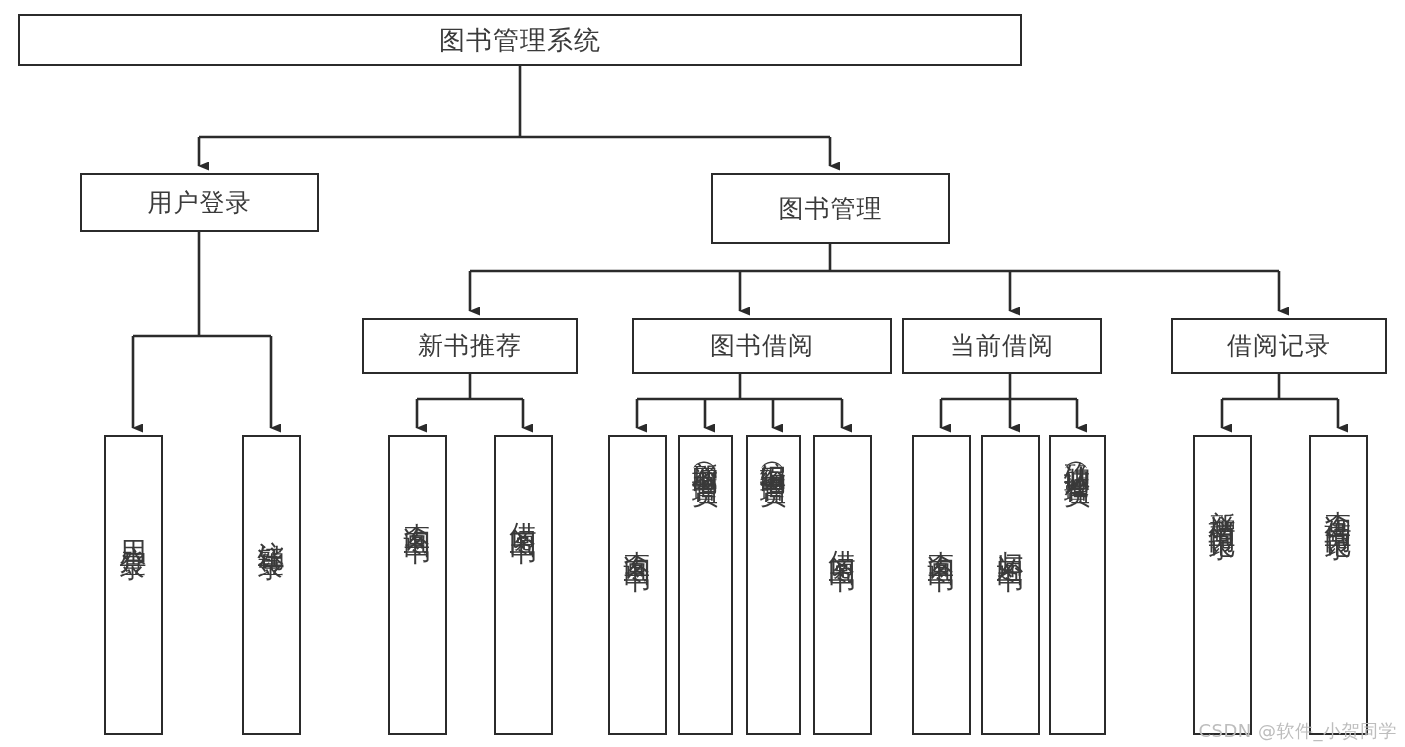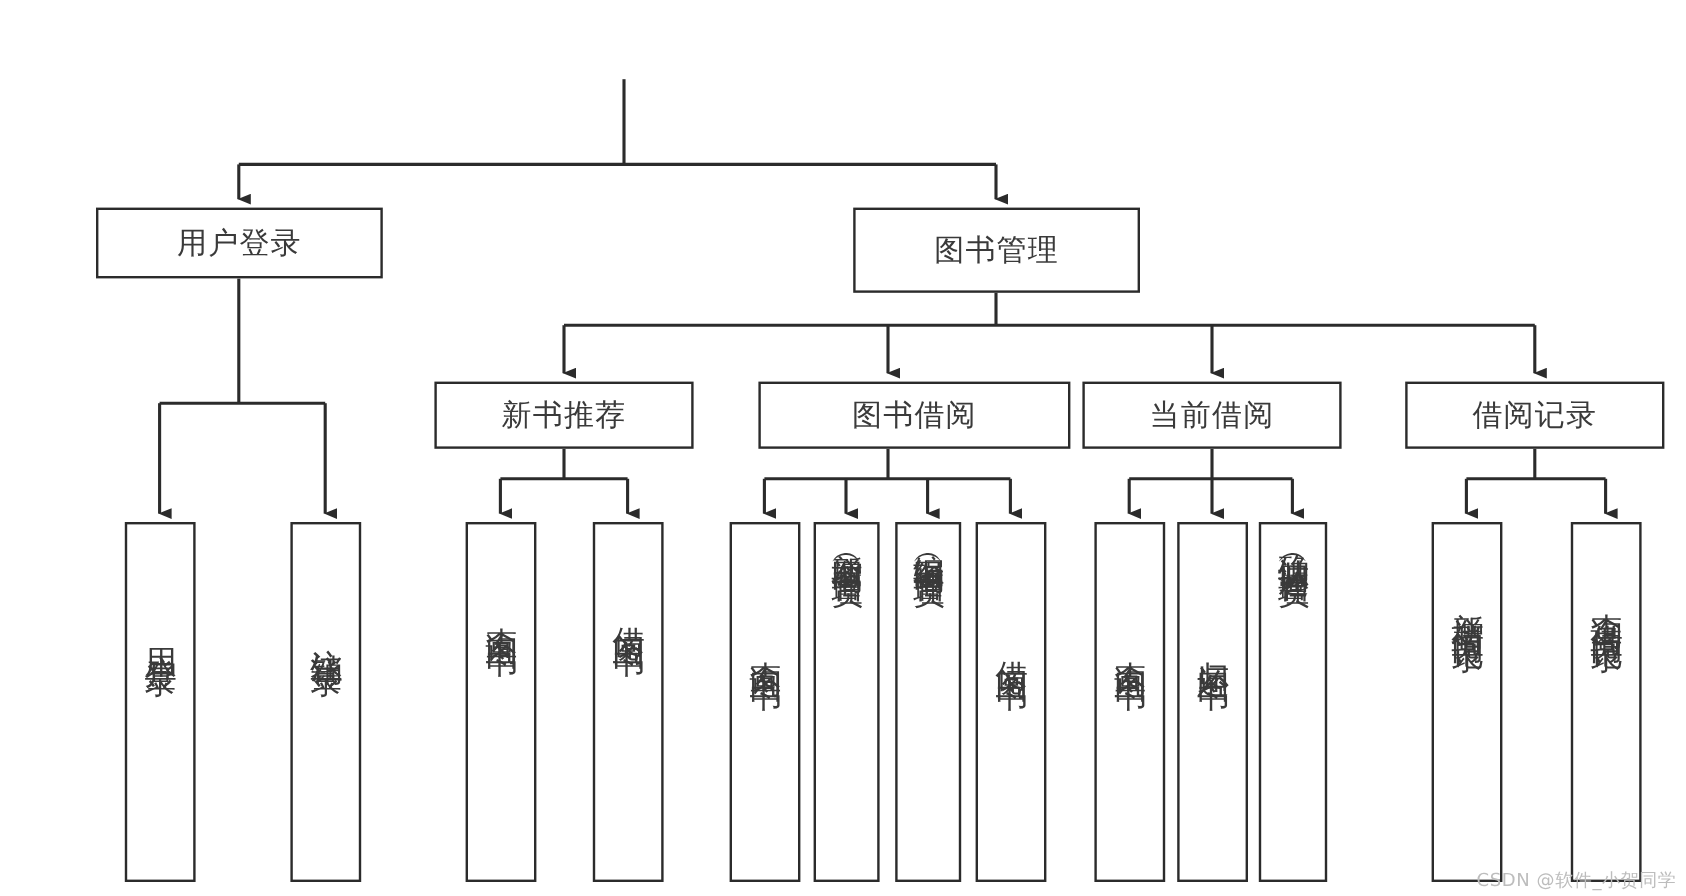--- a/index.html
+++ b/index.html
@@ -74,21 +74,21 @@
   .node.leaf.mid3 .node-label {
     padding-top: 88px;
   }
   .node.leaf.mid4 .node-label {
     padding-top: 48px;
   }
   #watermark {
     position: absolute;
     right: 8px;
     bottom: 4px;
-    font-size: 15px;
+    font-size: 18px;
     color: #bdbdbd;
     letter-spacing: 0.5px;
     z-index: 5;
     font-family: "DejaVu Sans", "Liberation Sans", sans-serif;
   }
 </style>
 </head>
 <body>
 
 <div id="diagram-canvas">
@@ -139,35 +139,38 @@
       <path d="M1010,399 L1010,428" marker-end="url(#arrowhead)"></path>
       <path d="M1077,399 L1077,428" marker-end="url(#arrowhead)"></path>
 
       <path d="M1279,374 L1279,399"></path>
       <path d="M1222,399 L1338,399"></path>
       <path d="M1222,399 L1222,428" marker-end="url(#arrowhead)"></path>
       <path d="M1338,399 L1338,428" marker-end="url(#arrowhead)"></path>
     </g>
   </svg>
 
+  <div class="node root horiz" style="left:18px; top:14px; width:1004px; height:52px;">
+    <span class="node-label">图书管理系统</span>
+  </div>
 
   <div class="node horiz" style="left:80px; top:173px; width:239px; height:59px;">
     <span class="node-label">用户登录</span>
   </div>
   <div class="node horiz" style="left:711px; top:173px; width:239px; height:71px;">
     <span class="node-label">图书管理</span>
   </div>
 
   <div class="node horiz" style="left:362px; top:318px; width:216px; height:56px;">
     <span class="node-label">新书推荐</span>
   </div>
   <div class="node horiz" style="left:632px; top:318px; width:260px; height:56px;">
     <span class="node-label">图书借阅</span>
   </div>
-  <div class="node horiz" style="left:902px; top:318px; width:216px; height:56px;">
+  <div class="node horiz" style="left:902px; top:318px; width:200px; height:56px;">
     <span class="node-label">当前借阅</span>
   </div>
   <div class="node horiz" style="left:1171px; top:318px; width:216px; height:56px;">
     <span class="node-label">借阅记录</span>
   </div>
 
   <div class="node leaf mid" style="left:104px; top:435px; width:59px; height:300px;">
     <span class="node-label">用户登录</span>
   </div>
   <div class="node leaf mid" style="left:242px; top:435px; width:59px; height:300px;">

